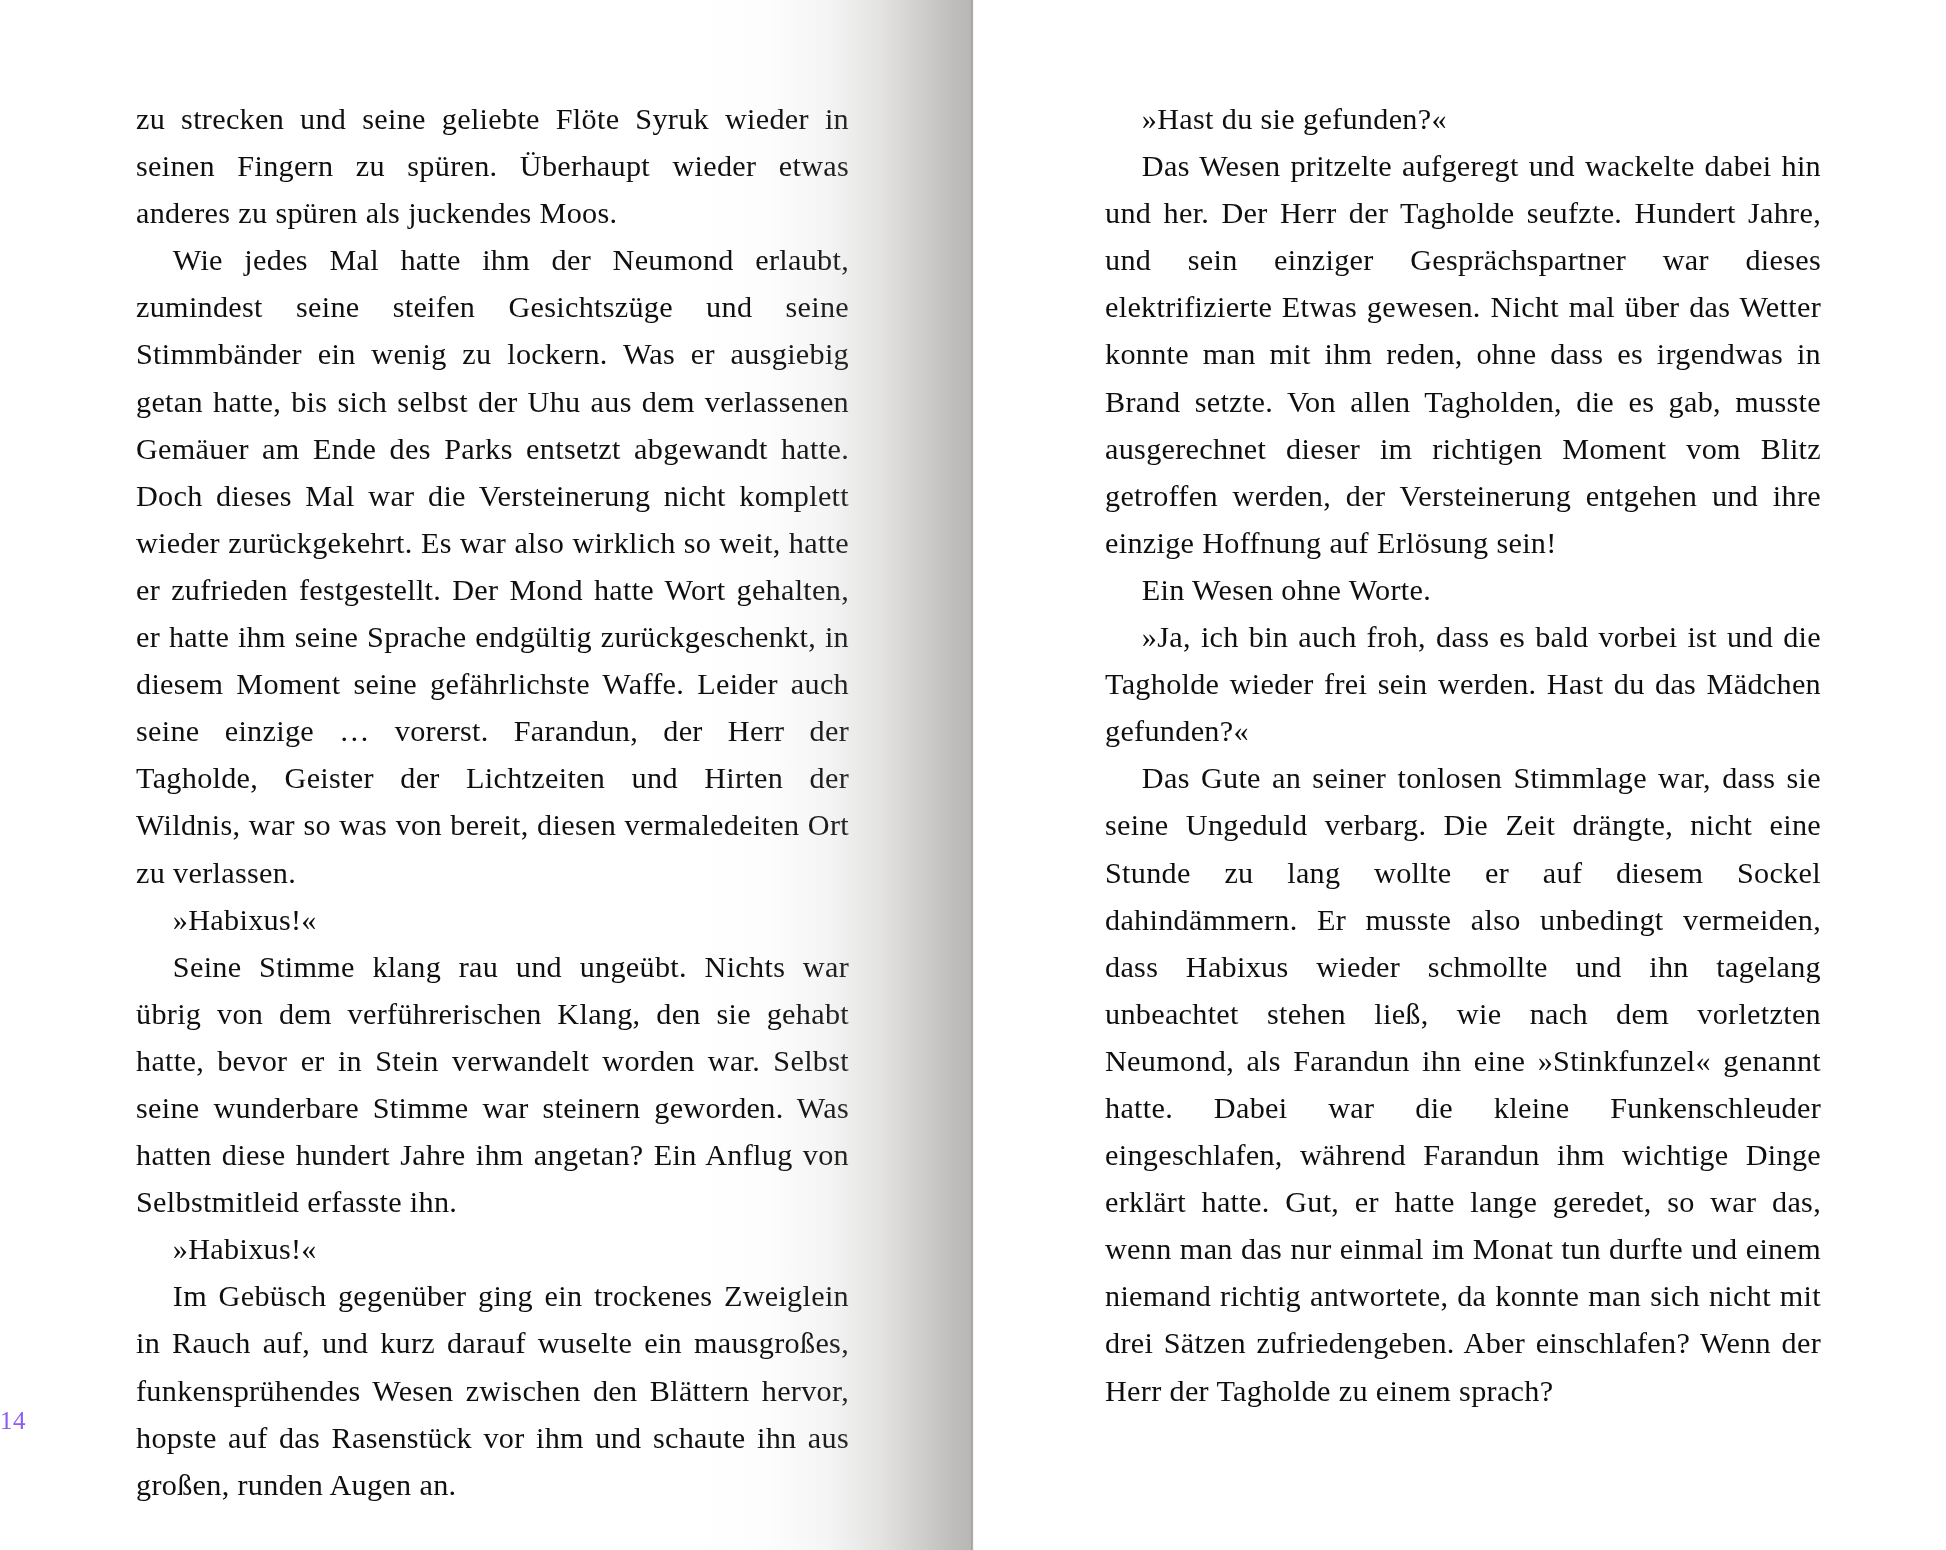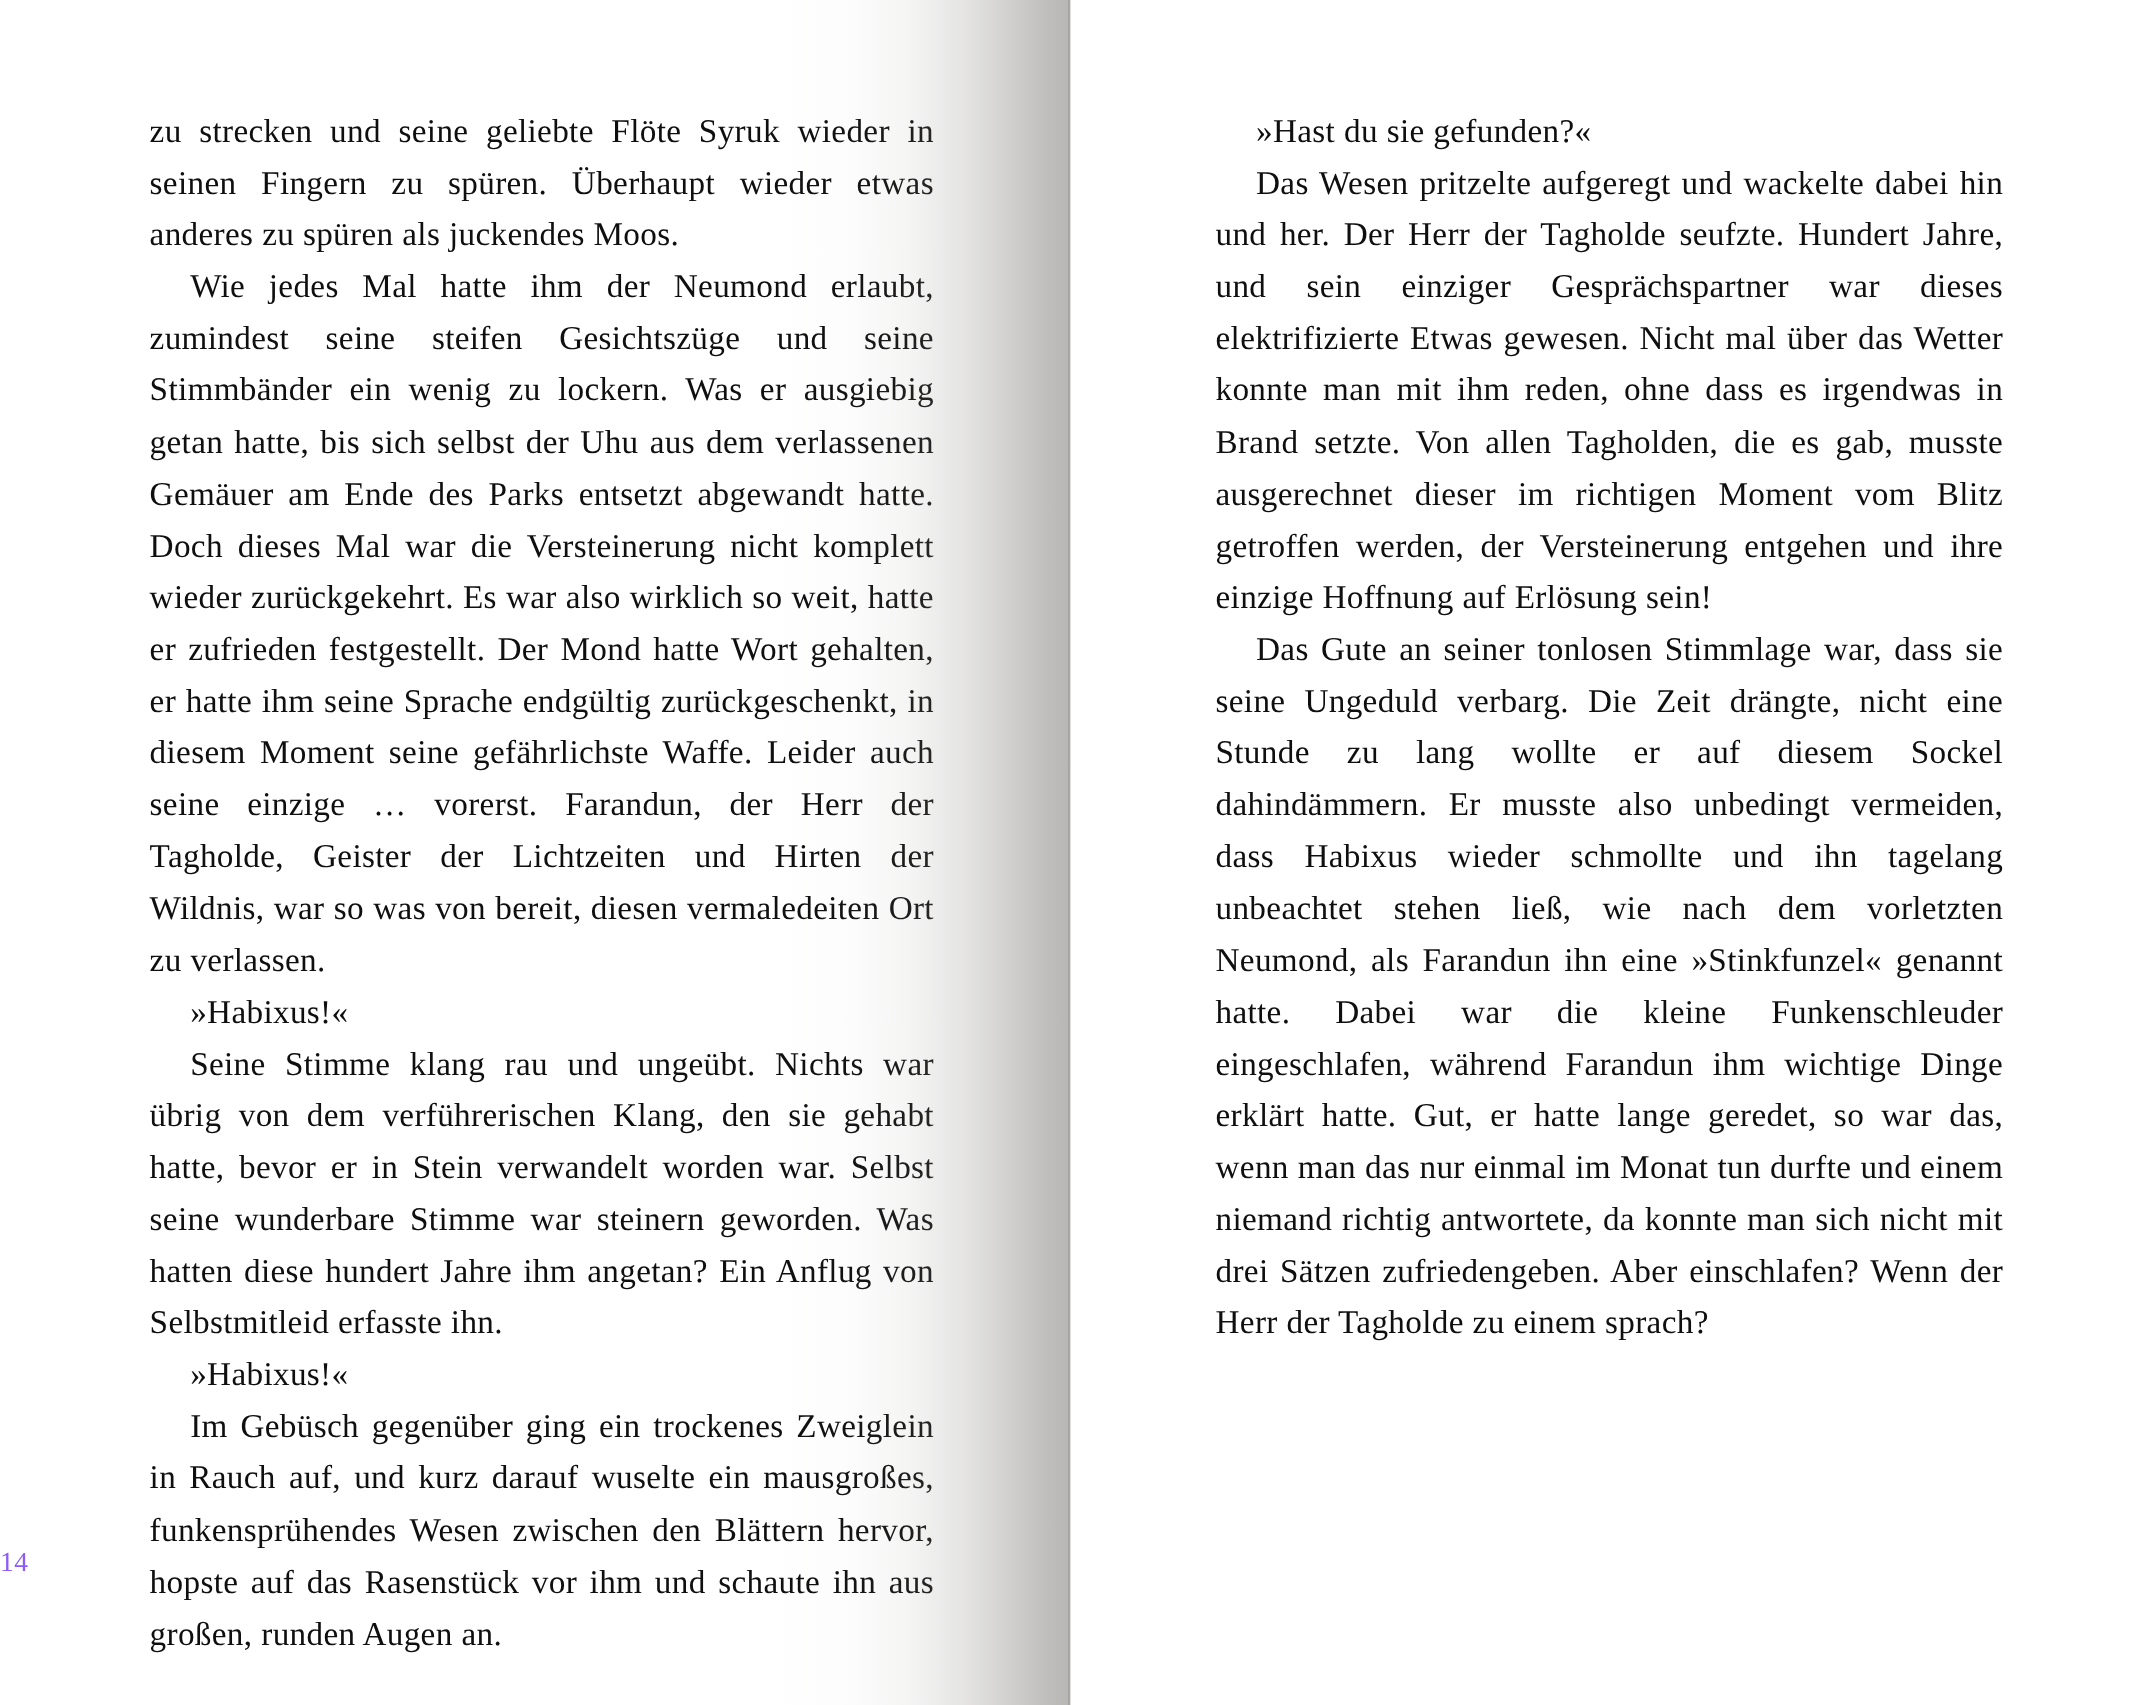--- a/index.html
+++ b/index.html
@@ -122,20 +122,22 @@
         <p class="">»Habixus!«</p>
         <p class="">Im Gebüsch gegenüber ging ein trockenes Zweiglein in Rauch auf, und kurz darauf wuselte ein mausgroßes, funkensprühendes Wesen zwischen den Blättern hervor, hopste auf das Rasenstück vor ihm und schaute ihn aus großen, runden Augen an.</p>
       </div>
     <div class="folio folio-left">14</div>
   </div>
 
   <div class="leaf leaf-right">
     <div class="textblock textblock-right" id="right-text">
         <p class="">»Hast du sie gefunden?«</p>
         <p class="">Das Wesen pritzelte aufgeregt und wackelte dabei hin und her. Der Herr der Tagholde seufzte. Hundert Jahre, und sein einziger Gesprächspartner war dieses elektrifizierte Etwas gewesen. Nicht mal über das Wetter konnte man mit ihm reden, ohne dass es irgendwas in Brand setzte. Von allen Tagholden, die es gab, musste ausgerechnet dieser im richtigen Moment vom Blitz getroffen werden, der Versteinerung entgehen und ihre einzige Hoffnung auf Erlösung sein!</p>
+        <p class="">Ein Wesen ohne Worte.</p>
+        <p class="">»Ja, ich bin auch froh, dass es bald vorbei ist und die Tagholde wieder frei sein werden. Hast du das Mädchen gefunden?«</p>
         <p class="">Das Gute an seiner tonlosen Stimmlage war, dass sie seine Ungeduld verbarg. Die Zeit drängte, nicht eine Stunde zu lang wollte er auf diesem Sockel dahindämmern. Er musste also unbedingt vermeiden, dass Habixus wieder schmollte und ihn tagelang unbeachtet stehen ließ, wie nach dem vorletzten Neumond, als Farandun ihn eine »Stinkfunzel« genannt hatte. Dabei war die kleine Funkenschleuder eingeschlafen, während Farandun ihm wichtige Dinge erklärt hatte. Gut, er hatte lange geredet, so war das, wenn man das nur einmal im Monat tun durfte und einem niemand richtig antwortete, da konnte man sich nicht mit drei Sätzen zufriedengeben. Aber einschlafen? Wenn der Herr der Tagholde zu einem sprach?</p>
       </div>
   </div>
 
   <div class="gutter-shadow"></div>
   <div class="gutter-edge"></div>
 
 </div>
 
 </body></html>

